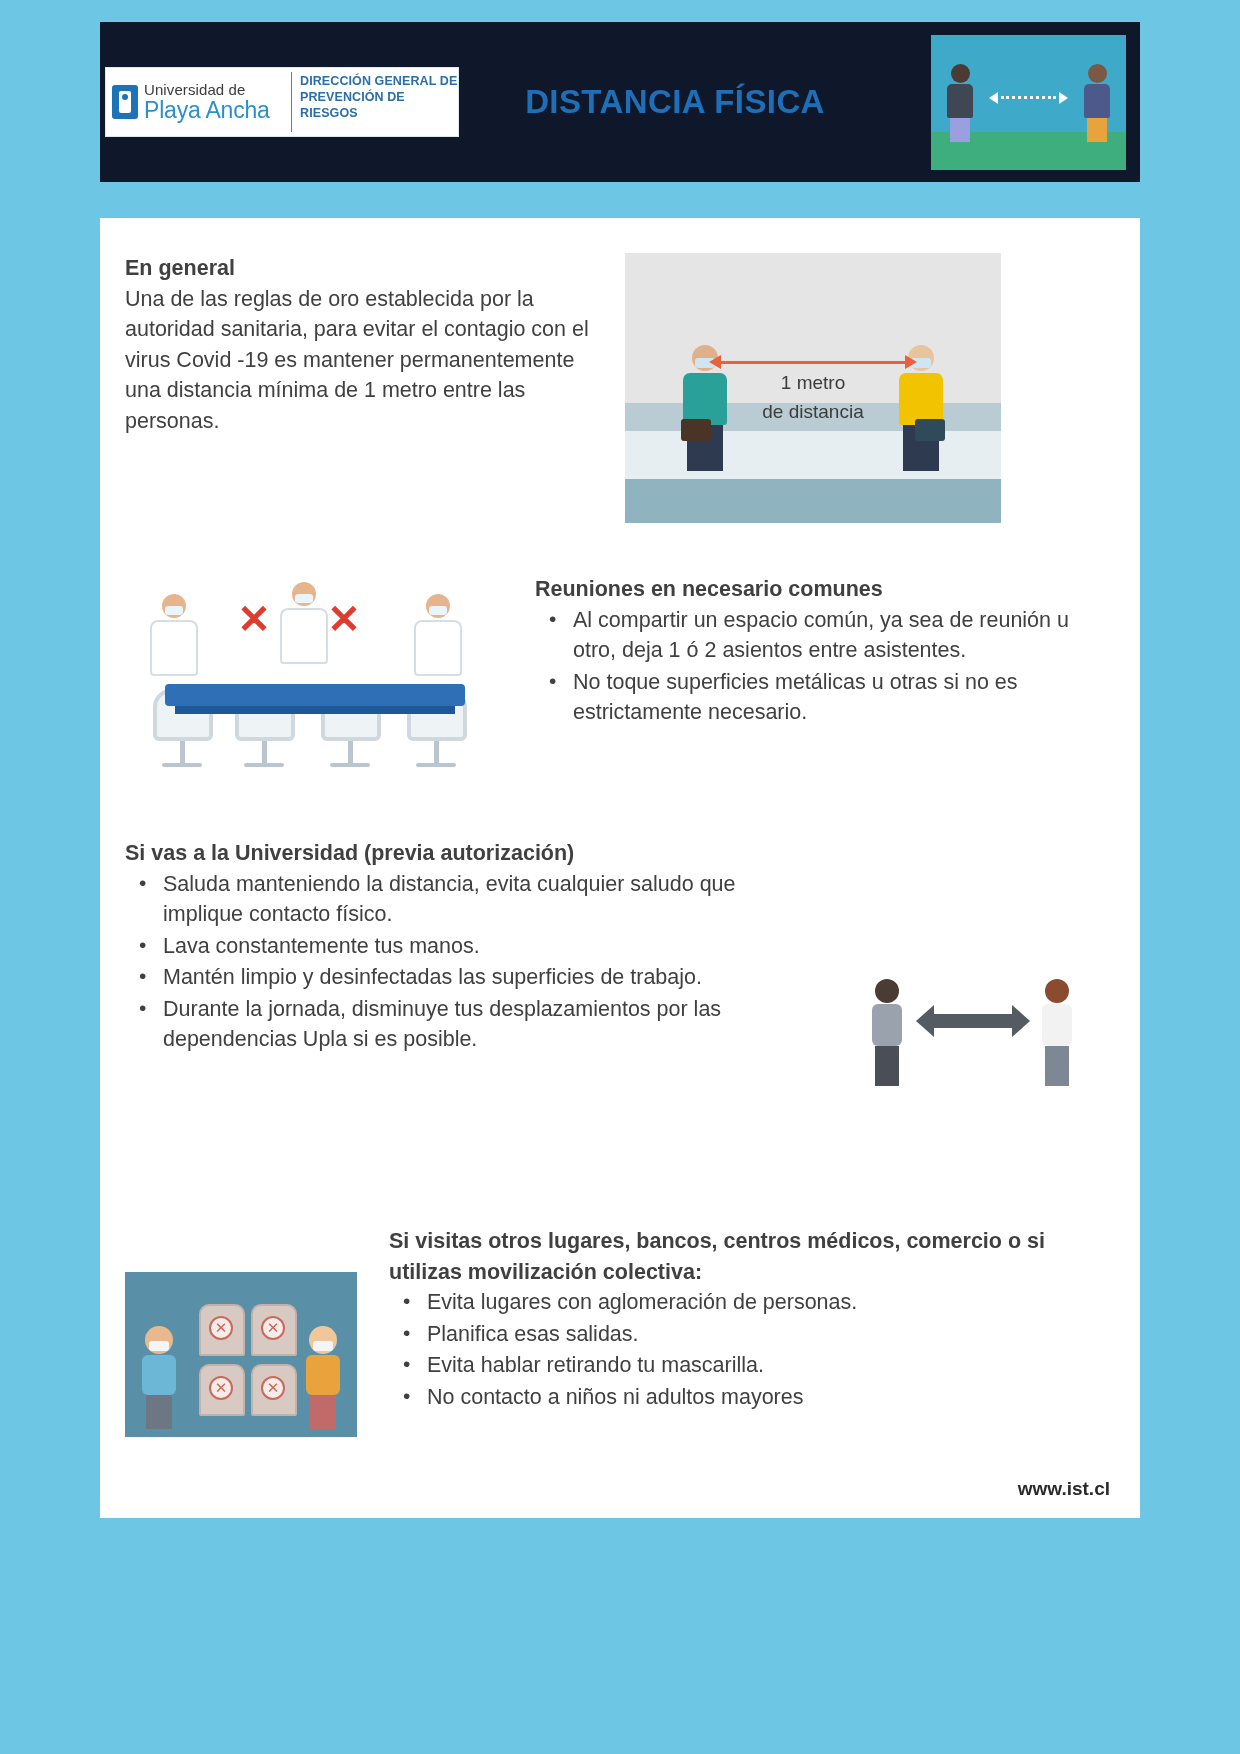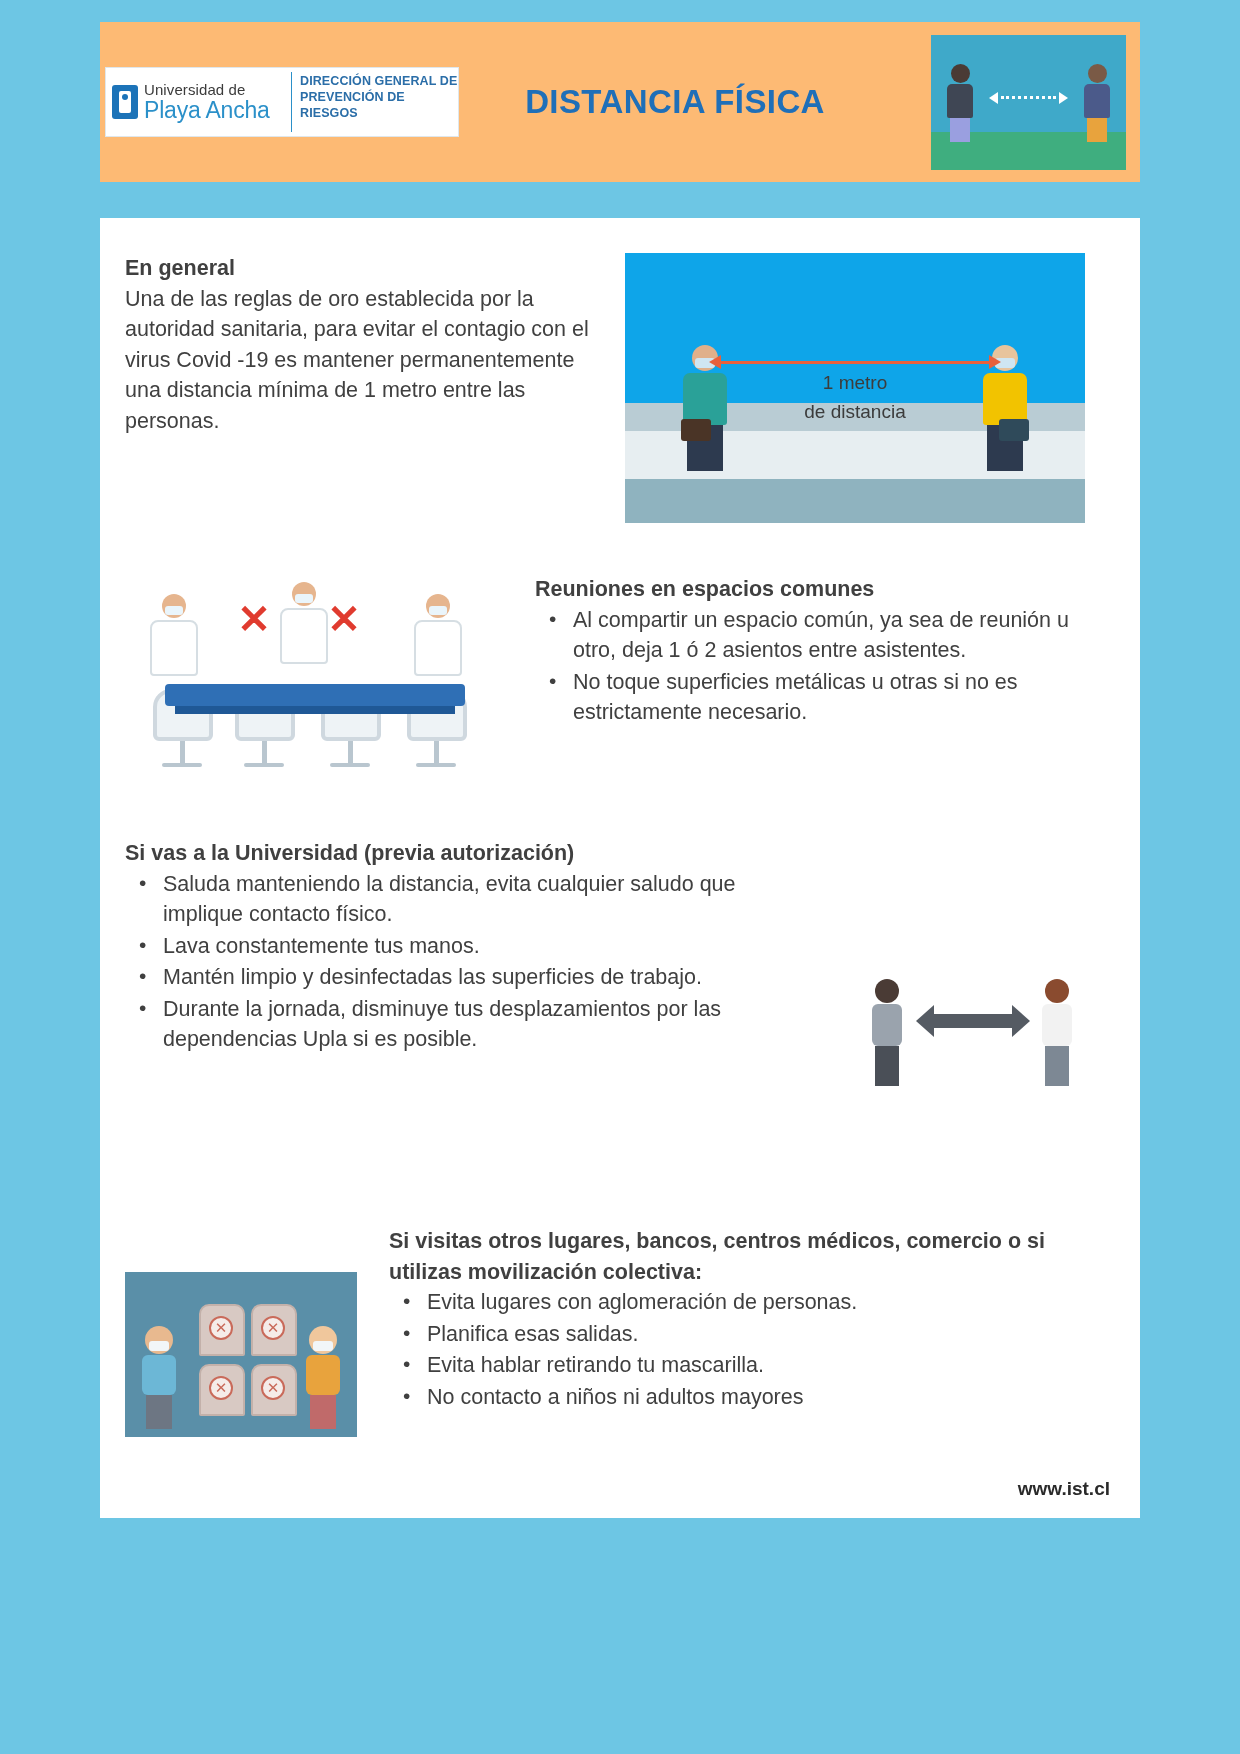--- a/index.html
+++ b/index.html
@@ -15,21 +15,21 @@
     overflow: hidden;
   }
 
   
   .header {
     position: absolute;
     left: 100px;
     top: 22px;
     width: 1040px;
     height: 160px;
-    background: #fdba74;
+    background: #0f172a;
     display: flex;
     align-items: center;
   }
   .logo-box {
     width: 352px;
     height: 68px;
     margin-left: 5px;
     display: flex;
     align-items: stretch;
     background: #ffffff;
@@ -179,26 +179,27 @@
   
   .sec1 {
     position: absolute;
     left: 25px;
     top: 35px;
     width: 990px;
     display: flex;
   }
   .sec1-text { width: 470px; padding-left: 0px; }
   .sec1-img {
-    width: 460px;
+    width: 336px;
     height: 270px;
     margin-left: 30px;
-    background: #0ea5e9;
+    background: #e5e5e5;
     position: relative;
     overflow: hidden;
+    padding-left: 40px;
   }
   .s1-band {
     position: absolute; left: 0; width: 100%;
   }
   .s1-person { position: absolute; bottom: 52px; }
   .s1-head { width: 26px; height: 26px; border-radius: 50%; margin: 0 auto; position: relative; }
   .s1-mask { position: absolute; left: 3px; top: 13px; width: 20px; height: 10px; background: #cfe6f2; border-radius: 3px; }
   .s1-torso { width: 44px; height: 52px; margin: 2px auto 0; border-radius: 7px 7px 3px 3px; }
   .s1-pants { width: 36px; height: 46px; margin: 0 auto; background: #2d3a4f; }
   .s1-case { position: absolute; width: 30px; height: 22px; background: #4a3426; border-radius: 3px; }
@@ -496,21 +497,21 @@
         </div>
         <div class="coat"></div>
       </div>
 
       <div class="meet-table"></div>
       <div class="cross" style="left:112px;top:36px;">✕</div>
       <div class="cross" style="left:202px;top:36px;">✕</div>
     </div>
 
     <div class="sec2-text">
-      <div class="txt bold">Reuniones en  espacios comunes</div>
+      <div class="txt bold">Reuniones en  necesario comunes</div>
       <ul class="bullets txt">
         <li>Al compartir un espacio común, ya sea  de reunión u otro, deja  1 ó 2 asientos entre asistentes.</li>
         <li>No toque superficies metálicas u otras si no es estrictamente necesario.</li>
       </ul>
     </div>
   </div>
 
   <div class="sec3">
     <div class="sec3-text">
       <div class="txt bold">Si vas a la Universidad (previa autorización)</div>

